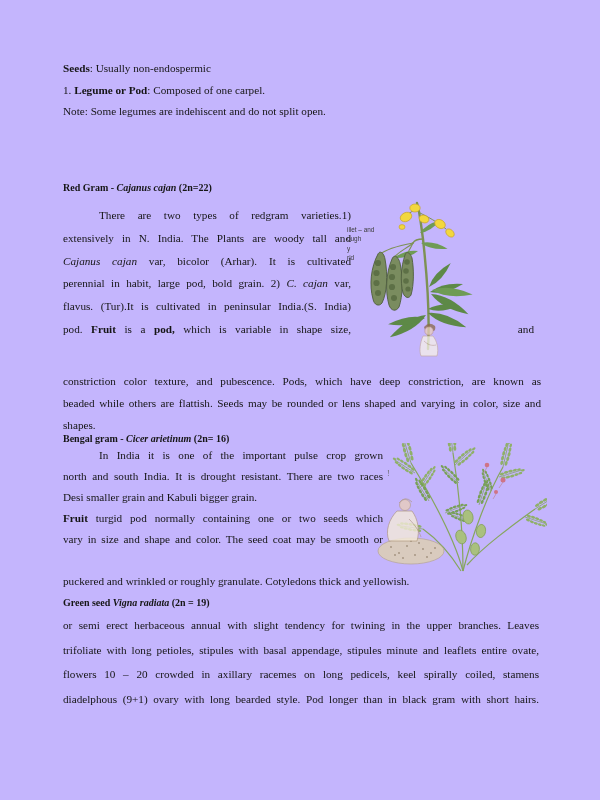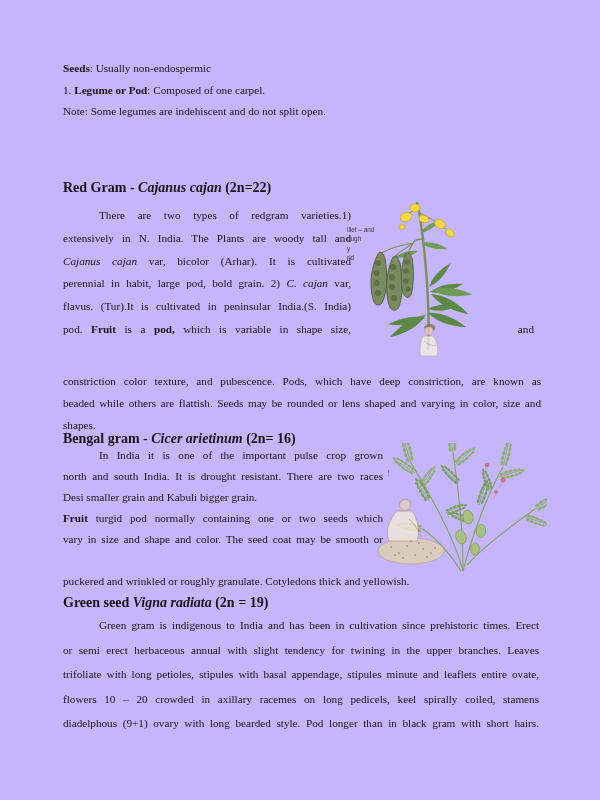--- a/index.html
+++ b/index.html
@@ -1,21 +1,21 @@
 <!DOCTYPE html>
 <html><head>
 <meta charset="utf-8">
 <style>
   * { margin:0; padding:0; box-sizing:border-box; }
   html,body { width:600px; height:800px; background:#ffffff; }
   body { font-family:"Liberation Serif","DejaVu Serif",serif; color:#151515; }
   .page { position:relative; width:600px; height:800px; background:#c4b5fd; overflow:hidden; }
   .sec { position:absolute; left:63px; }
   .ln { font-size:11.2px; }
-  .hd { font-weight:bold; font-size:14px; }
+  .hd { font-weight:bold; font-size:10px; }
   .hd i { font-weight:bold; }
   .j { text-align:justify; text-align-last:justify; }
   .ind { text-indent:36px; }
   #intro       { top:58px;  width:476px; line-height:21.5px; }
   #h-red       { top:177px; line-height:21px; }
   #red-narrow  { top:204px; width:288px; line-height:22.8px; }
   #red-full    { top:370px; width:478px; line-height:22px; }
   #h-bengal    { top:428px; line-height:21px; }
   #bengal-narrow { top:445px; width:320px; line-height:21px; }
   #bengal-full { top:571px; width:476px; line-height:21px; }
@@ -70,21 +70,20 @@
     <div class="ln j">vary in size and shape and color. The seed coat may be smooth or</div>
   </div>
 
   <div class="sec" id="bengal-full">
     <div class="ln">puckered and wrinkled or roughly granulate. Cotyledons thick and yellowish.</div>
   </div>
 
   <div class="sec hd" id="h-green"><span>Green seed </span><i>Vigna radiata</i><span> (2n = 19)</span></div>
 
   <div class="sec" id="green-para">
-    <div class="ln j ind">Green gram is indigenous to India and has been in cultivation since prehistoric times. Erect</div>
     <div class="ln j">or semi erect herbaceous annual with slight tendency for twining in the upper branches. Leaves</div>
     <div class="ln j">trifoliate with long petioles, stipules with basal appendage, stipules minute and leaflets entire ovate,</div>
     <div class="ln j">flowers 10 – 20 crowded in axillary racemes on long pedicels, keel spirally coiled, stamens</div>
     <div class="ln j">diadelphous (9+1) ovary with long bearded style. Pod longer than in black gram with short hairs.</div>
   </div>
 
   <div id="frags1">
     <div>illet – and</div>
     <div>ough</div>
     <div>y</div>

